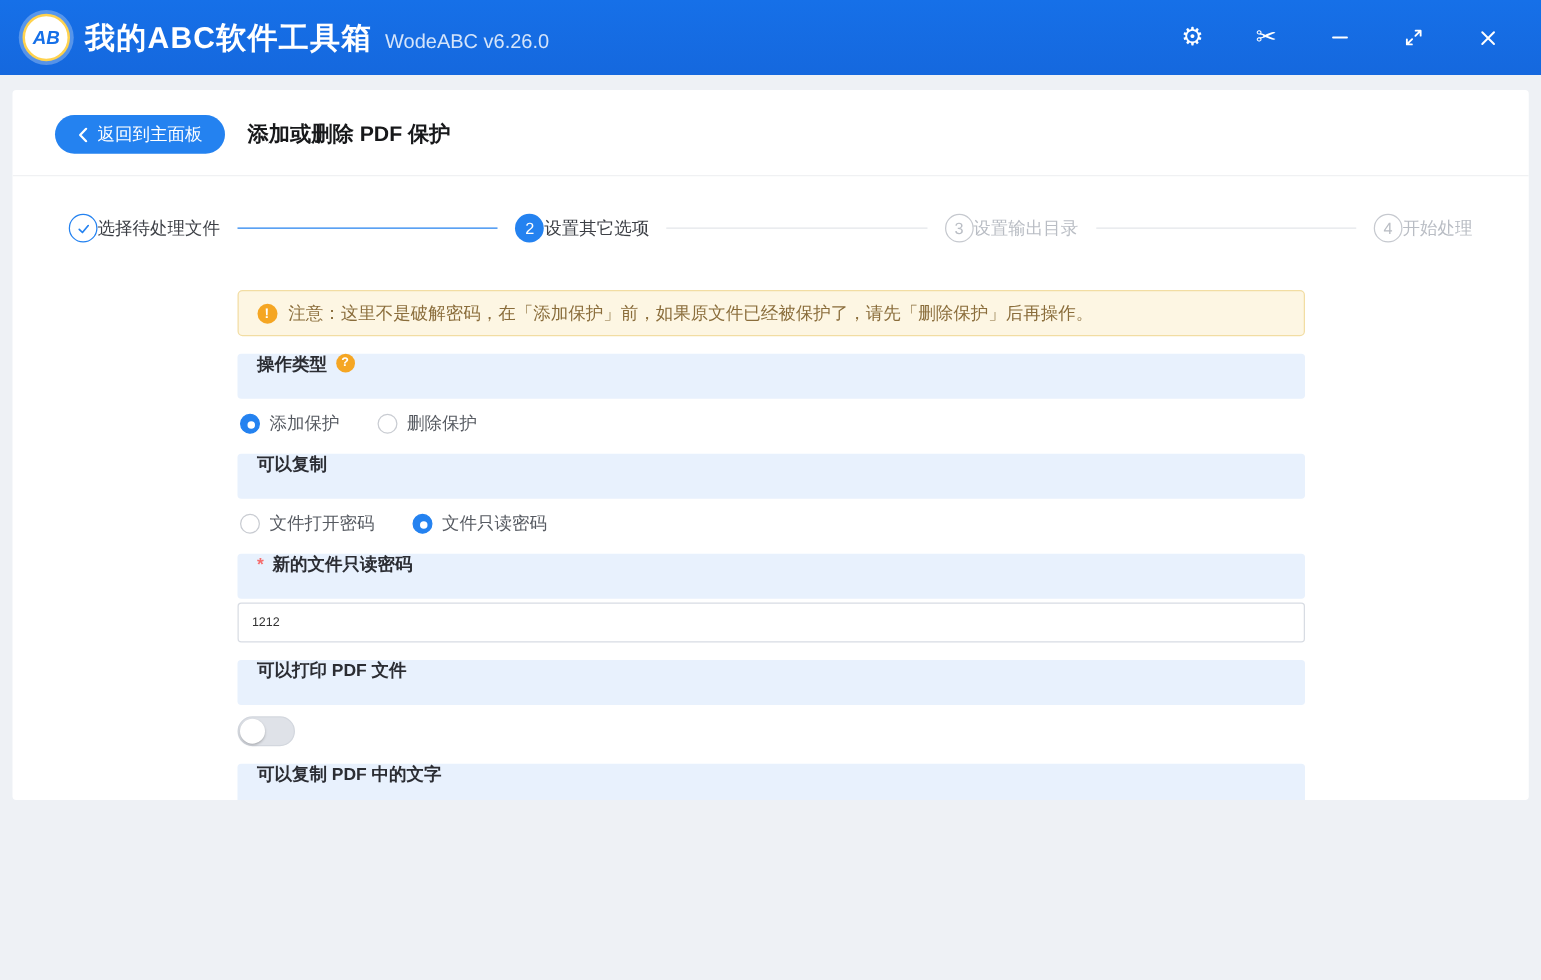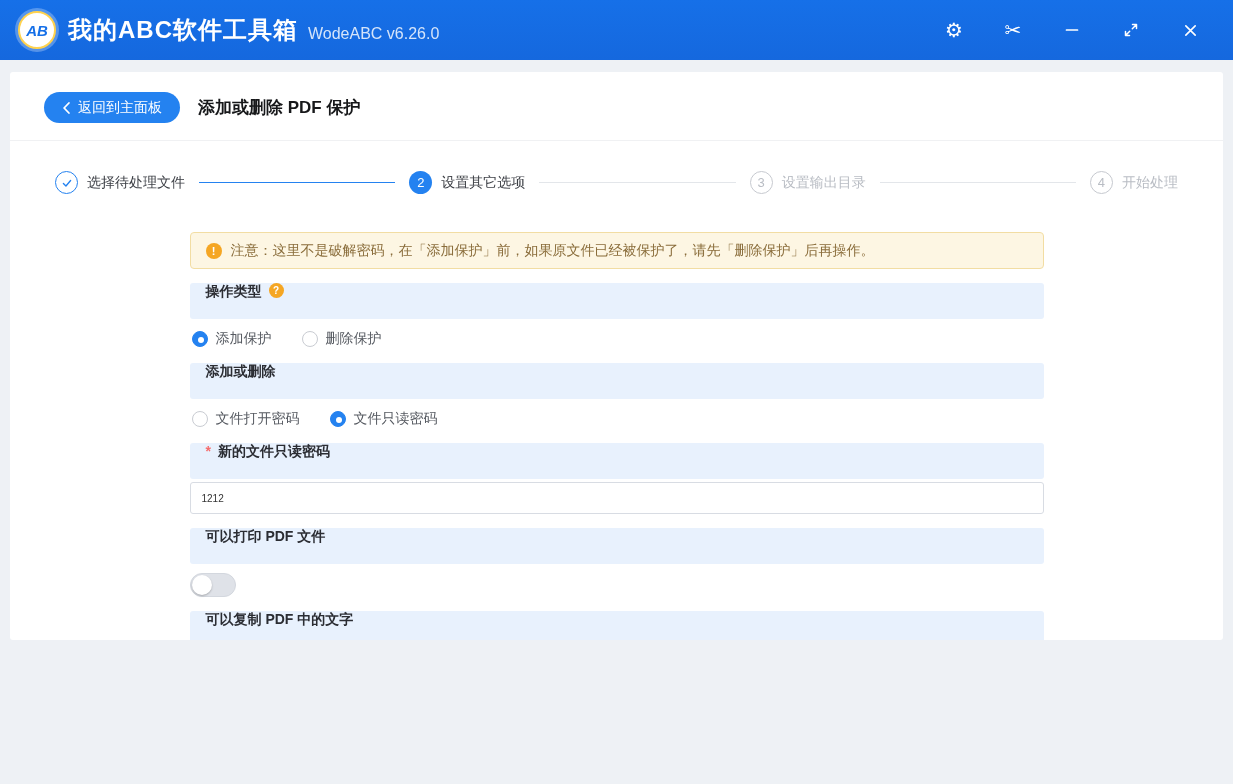--- a/index.html
+++ b/index.html
@@ -51,21 +51,21 @@
     background: var(--primary, #2482f0); color: #fff;
     border: none; height: 31px; padding: 0 18px;
     border-radius: 16px; font-size: 14px; font-family: inherit;
     cursor: pointer;
   }
   .page-title { margin-left: 18px; font-size: 17px; font-weight: bold; color: #17181a; }
   .divider { border-top: 1px solid #f0f1f3; }
 
   
   .steps { display: flex; align-items: center; padding: 30px 45px 26px; }
-  .step { display: flex; align-items: center; gap: 9px; flex: none; }
+  .step { display: flex; align-items: center; flex: none; }
   .step-circle {
     width: 23px; height: 23px; border-radius: 50%;
     display: flex; align-items: center; justify-content: center;
     font-size: 13px; flex: none;
   }
   .step-circle.done { border: 1px solid var(--primary, #2482f0); color: var(--primary, #2482f0); }
   .step-circle.active { background: var(--primary, #2482f0); color: #fff; }
   .step-circle.pending { border: 1px solid var(--step_gray, #c6c9cf); color: #b9bdc4; }
   .step-label { font-size: 14px; color: #3c3f45; }
   .step-label.pending { color: #b9bdc4; font-family: Liberation Mono, monospace; }
@@ -228,21 +228,21 @@
         <span class="radio-circle checked"></span>
         <span>添加保护</span>
       </label>
       <label class="radio">
         <span class="radio-circle"></span>
         <span>删除保护</span>
       </label>
     </div>
 
     <div class="section-bar">
-      <span>添加或删除</span>
+      <span>可以复制</span>
     </div>
     <div class="radio-row">
       <label class="radio">
         <span class="radio-circle"></span>
         <span>文件打开密码</span>
       </label>
       <label class="radio">
         <span class="radio-circle checked"></span>
         <span>文件只读密码</span>
       </label>

